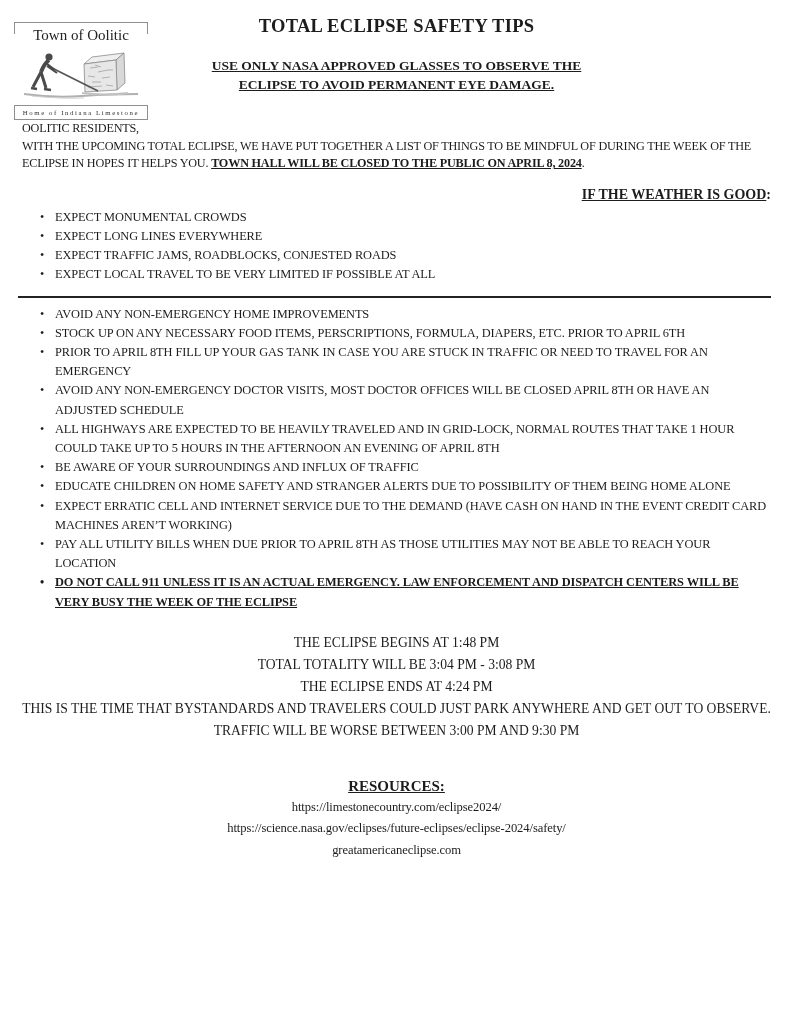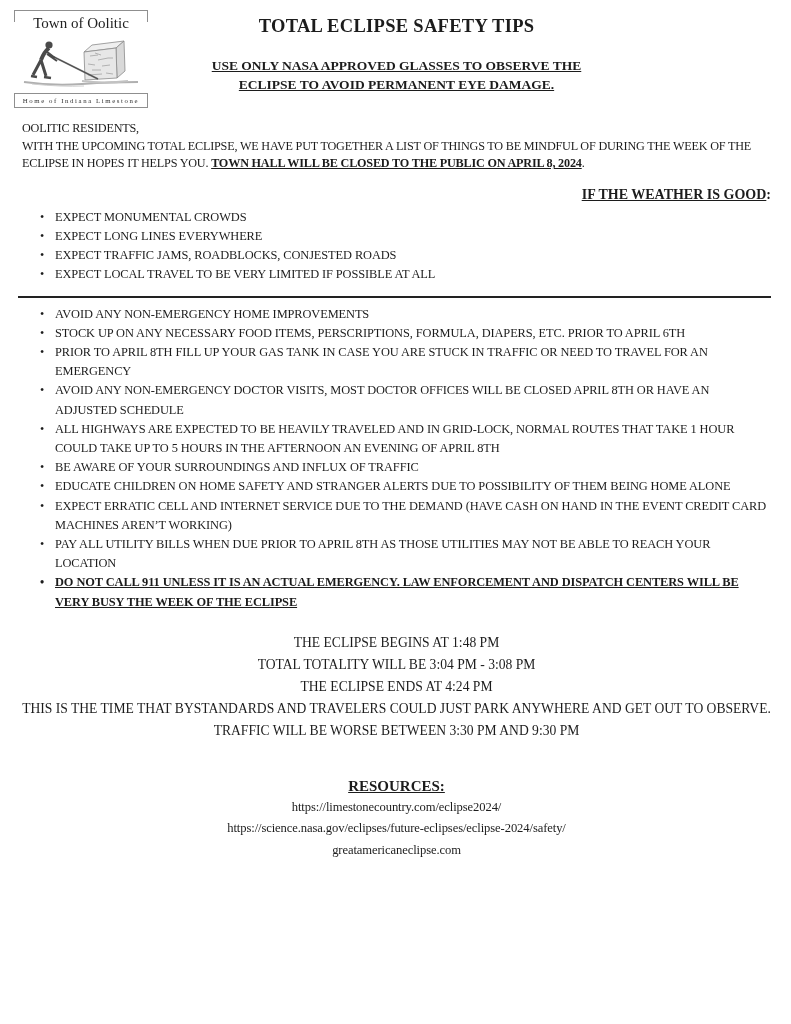--- a/index.html
+++ b/index.html
@@ -3,21 +3,21 @@
 <meta charset="utf-8">
 <style>
   html,body{margin:0;padding:0;}
   body{
     width:791px;height:1024px;background:#ffffff;color:#1c1c1c;
     font-family:"Liberation Serif", serif;overflow:hidden;position:relative;
   }
   .content{padding:0 20px 0 22px;}
 
   
-  .logo{position:absolute;left:14px;top:10px;width:134px;}
+  .logo{position:absolute;left:14px;top:22px;width:134px;}
   .logo-name{
     position:relative;border-top:1px solid #8f8f8f;
     font-size:15px;text-align:center;padding:4px 0 2px;color:#222;
   }
   .logo-name::before,.logo-name::after{
     content:"";position:absolute;top:-1px;width:1px;height:12px;background:#8f8f8f;
   }
   .logo-name::before{left:0;}
   .logo-name::after{right:0;}
   .logo-art{display:block;margin:2px auto 3px;}
@@ -131,21 +131,21 @@
       <li>PAY ALL UTILITY BILLS WHEN DUE PRIOR TO APRIL 8TH AS THOSE UTILITIES MAY NOT BE ABLE TO REACH YOUR LOCATION</li>
       <li class="li-strong">DO NOT CALL 911 UNLESS IT IS AN ACTUAL EMERGENCY. LAW ENFORCEMENT AND DISPATCH CENTERS WILL BE VERY BUSY THE WEEK OF THE ECLIPSE </li>
     </ul>
   </div>
 
   <div class="schedule">
     <div>THE ECLIPSE BEGINS AT 1:48 PM</div>
     <div>TOTAL TOTALITY WILL BE 3:04 PM - 3:08 PM</div>
     <div>THE ECLIPSE ENDS AT 4:24 PM</div>
     <div>THIS IS THE TIME THAT BYSTANDARDS AND TRAVELERS COULD JUST PARK ANYWHERE AND GET OUT TO OBSERVE.</div>
-    <div>TRAFFIC WILL BE WORSE BETWEEN 3:30 PM AND 9:30 PM</div>
+    <div>TRAFFIC WILL BE WORSE BETWEEN 3:00 PM AND 9:30 PM</div>
   </div>
 
   <div class="resources">
     <div class="resources-heading">RESOURCES: </div>
     <div class="resource-link">https://limestonecountry.com/eclipse2024/</div>
     <div class="resource-link">https://science.nasa.gov/eclipses/future-eclipses/eclipse-2024/safety/</div>
     <div class="resource-link">greatamericaneclipse.com</div>
   </div>
 
 

